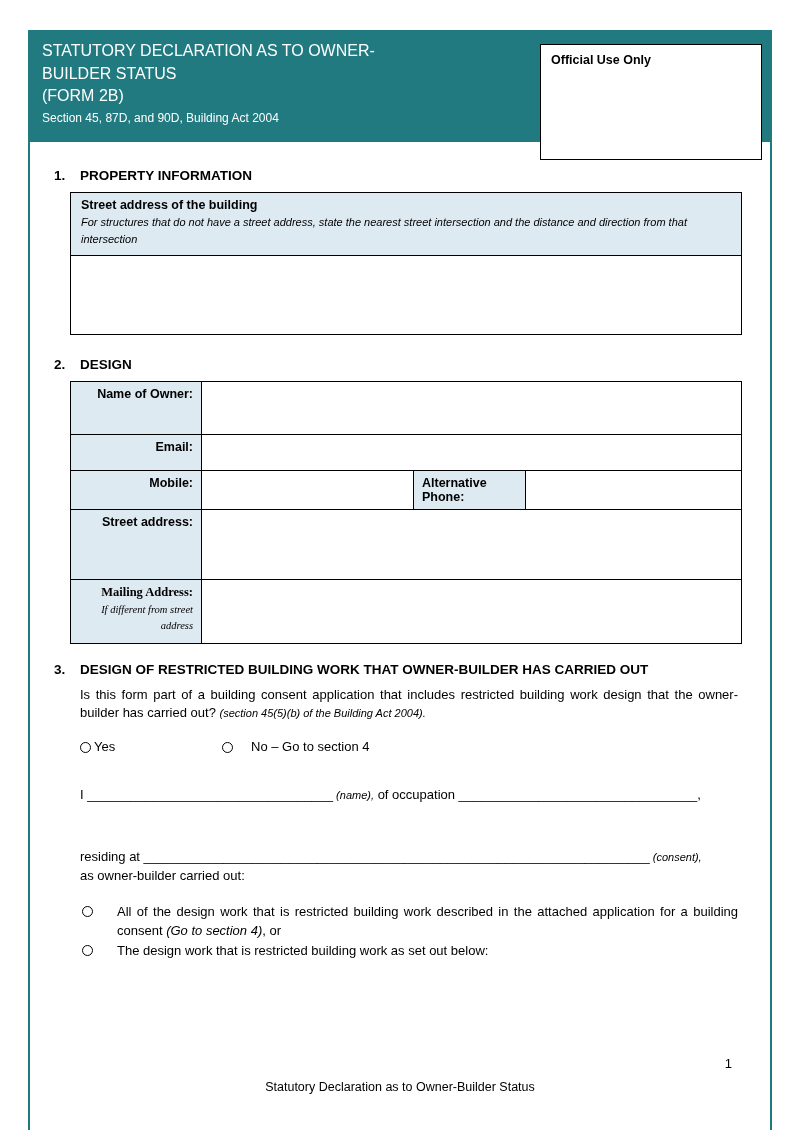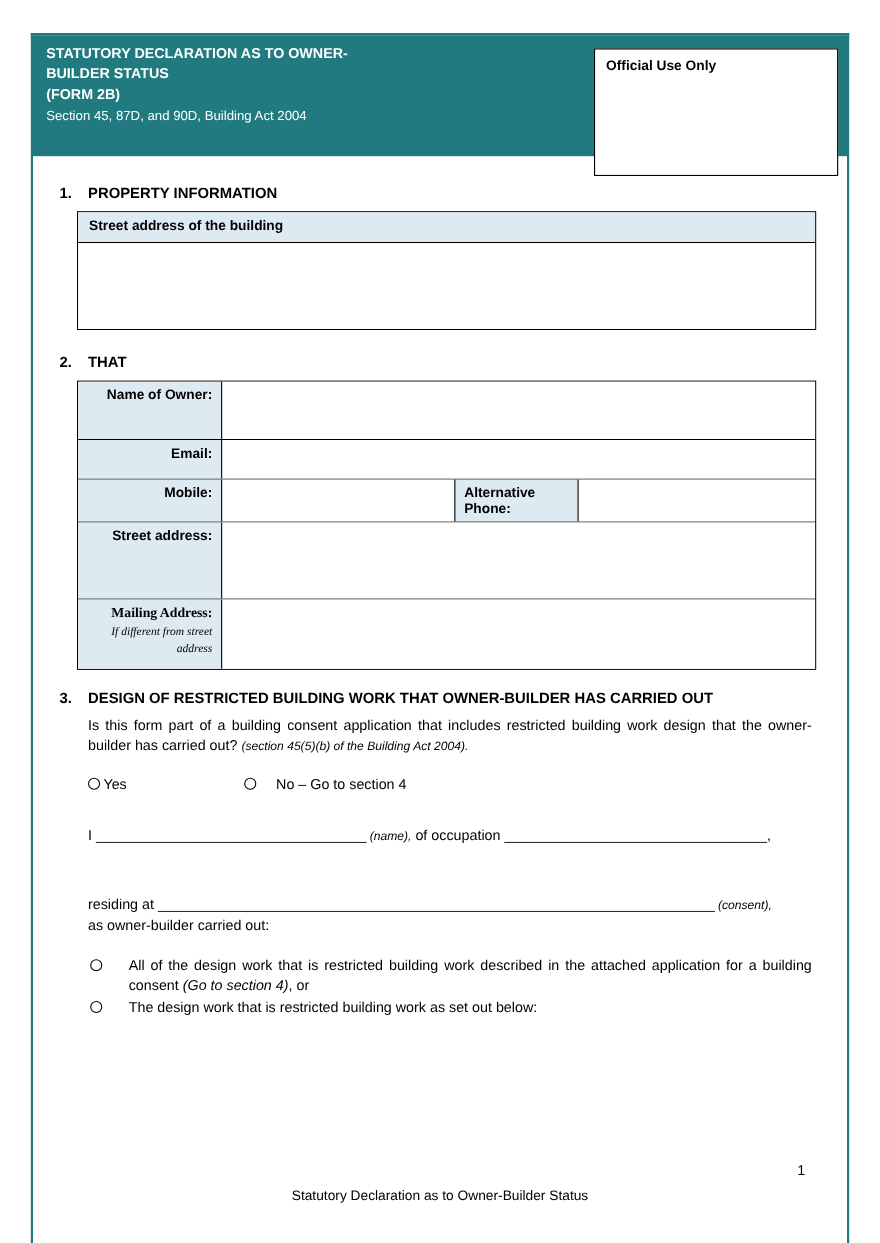--- a/index.html
+++ b/index.html
@@ -24,21 +24,21 @@
     border-top: 2px solid #207a7f;
   }
 
   
   .band {
     background: #207a7f;
     color: #fff;
     padding: 8px 12px 6px 12px;
     height: 110px;
   }
-  .band .title { font-size: 13px; font-weight: bold; line-height: 1.42; width: 480px; }
+  .band .title { font-size: 16px; font-weight: normal; line-height: 1.42; width: 480px; }
   .band .subtitle { font-size: 12px; margin-top: 3px; }
 
   .official-box {
     position: absolute;
     left: 510px; top: 12px;
     width: 222px; height: 116px;
     background: #fff;
     border: 1px solid #000;
     padding: 8px 10px;
     font-size: 12.5px;
@@ -142,27 +142,28 @@
     <main>
 
       <div class="sec-heading">
         <span class="sec-num">1.</span>
         <span class="sec-title">PROPERTY INFORMATION</span>
       </div>
 
       <div class="tbl" style="margin-bottom:22px;">
         <div class="t1-header cell-blue">
           <div class="cell-label-txt">Street address of the building</div>
+          <div class="cell-note">For structures that do not have a street address, state the nearest street intersection and the distance and direction from that intersection</div>
         </div>
         <div class="t1-body"></div>
       </div>
 
       <div class="sec-heading">
         <span class="sec-num">2.</span>
-        <span class="sec-title">THAT</span>
+        <span class="sec-title">DESIGN</span>
       </div>
 
       <div class="tbl" style="margin-bottom:18px;">
         <div class="t2-row r-name">
           <div class="t2-cell t2-label cell-blue cell-label-txt">Name of Owner:</div>
           <div class="t2-cell t2-input"></div>
         </div>
         <div class="t2-row r-email">
           <div class="t2-cell t2-label cell-blue cell-label-txt">Email:</div>
           <div class="t2-cell t2-input"></div>

